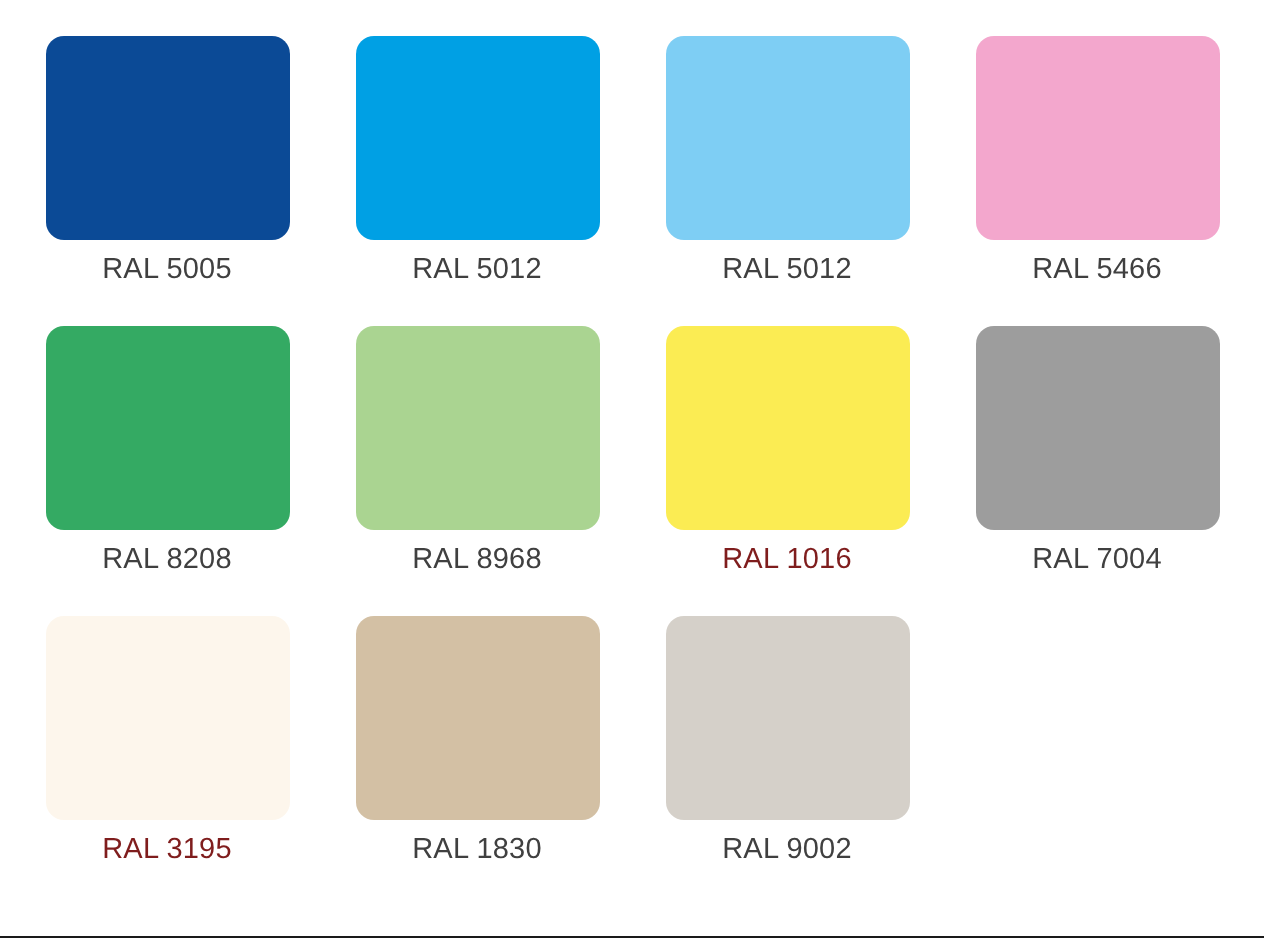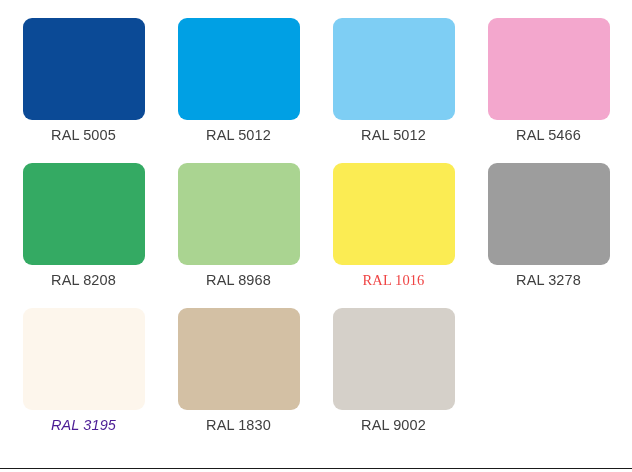--- a/index.html
+++ b/index.html
@@ -88,29 +88,29 @@
     <div class="swatch-cell">
       <div class="swatch-chip" style="background: rgb(52, 170, 99);"></div>
       <div class="swatch-label" style="color: rgb(64, 64, 64);">RAL 8208</div>
     </div>
     <div class="swatch-cell">
       <div class="swatch-chip" style="background: rgb(170, 212, 145);"></div>
       <div class="swatch-label" style="color: rgb(64, 64, 64);">RAL 8968</div>
     </div>
     <div class="swatch-cell">
       <div class="swatch-chip" style="background: rgb(251, 236, 83);"></div>
-      <div class="swatch-label" style="color: #ef4444; font-family: Liberation Serif, serif;">RAL 1016</div>
+      <div class="swatch-label" style="color: #7f1d1d;">RAL 1016</div>
     </div>
     <div class="swatch-cell">
       <div class="swatch-chip" style="background: rgb(157, 157, 157);"></div>
-      <div class="swatch-label" style="color: rgb(64, 64, 64);">RAL 3278</div>
+      <div class="swatch-label" style="color: rgb(64, 64, 64);">RAL 7004</div>
     </div>
     <div class="swatch-cell">
       <div class="swatch-chip" style="background: rgb(253, 246, 236);"></div>
-      <div class="swatch-label" style="color: #4c1d95; font-style: italic;">RAL 3195</div>
+      <div class="swatch-label" style="color: #7f1d1d;">RAL 3195</div>
     </div>
     <div class="swatch-cell">
       <div class="swatch-chip" style="background: rgb(211, 192, 164);"></div>
       <div class="swatch-label" style="color: rgb(64, 64, 64);">RAL 1830</div>
     </div>
     <div class="swatch-cell">
       <div class="swatch-chip" style="background: rgb(213, 208, 201);"></div>
       <div class="swatch-label" style="color: rgb(64, 64, 64);">RAL 9002</div>
     </div>
   </div>

